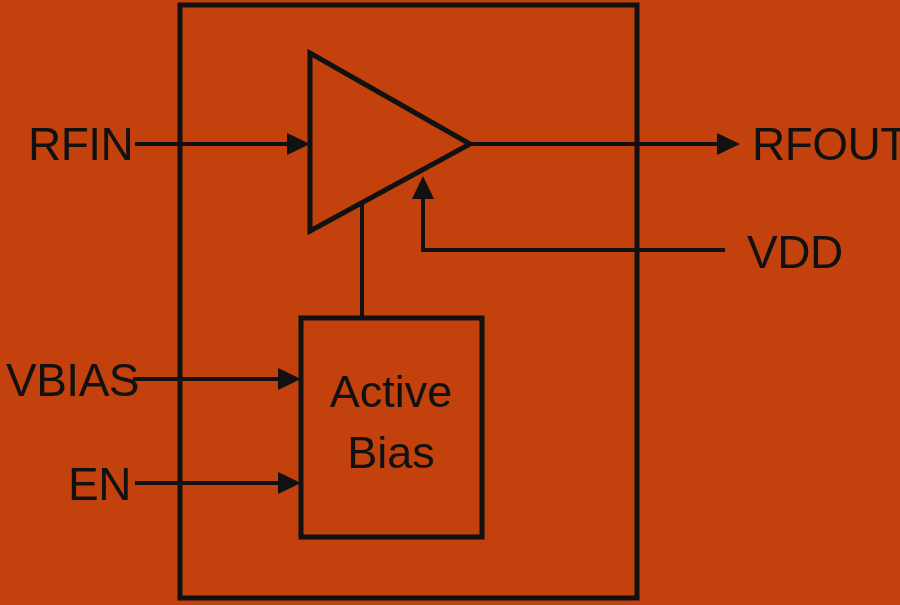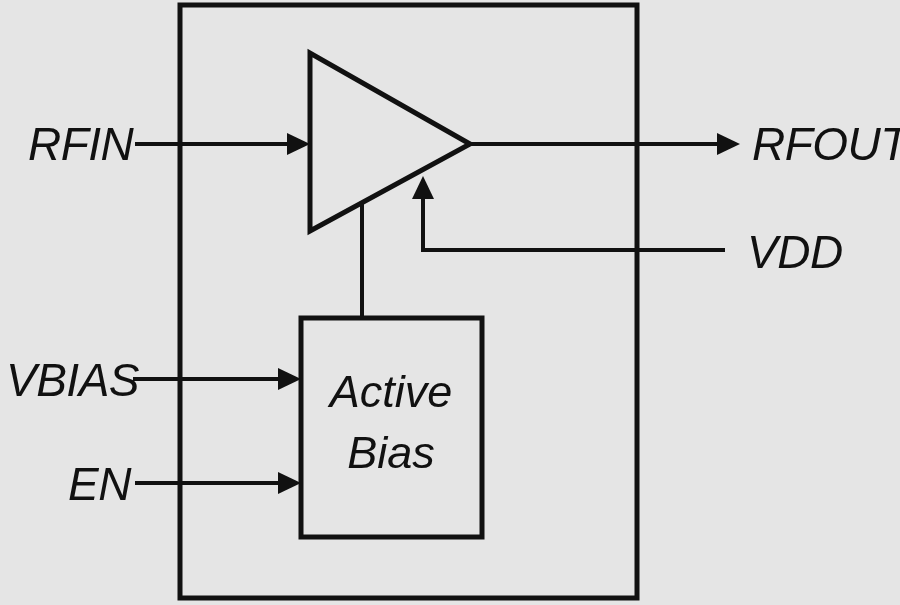--- a/index.html
+++ b/index.html
@@ -10,22 +10,21 @@
   body {
     width: 900px;
     height: 605px;
     font-family: "Liberation Sans", sans-serif;
     overflow: hidden;
   }
   #diagram-root {
     position: relative;
     width: 900px;
     height: 605px;
-    background: #e5e5e5;
-    font-style: italic;
+    background: #c2410c;
   }
   svg.diagram {
     display: block;
     width: 900px;
     height: 605px;
   }
   .wire {
     stroke: #111111;
     stroke-width: 4;
     fill: none;

